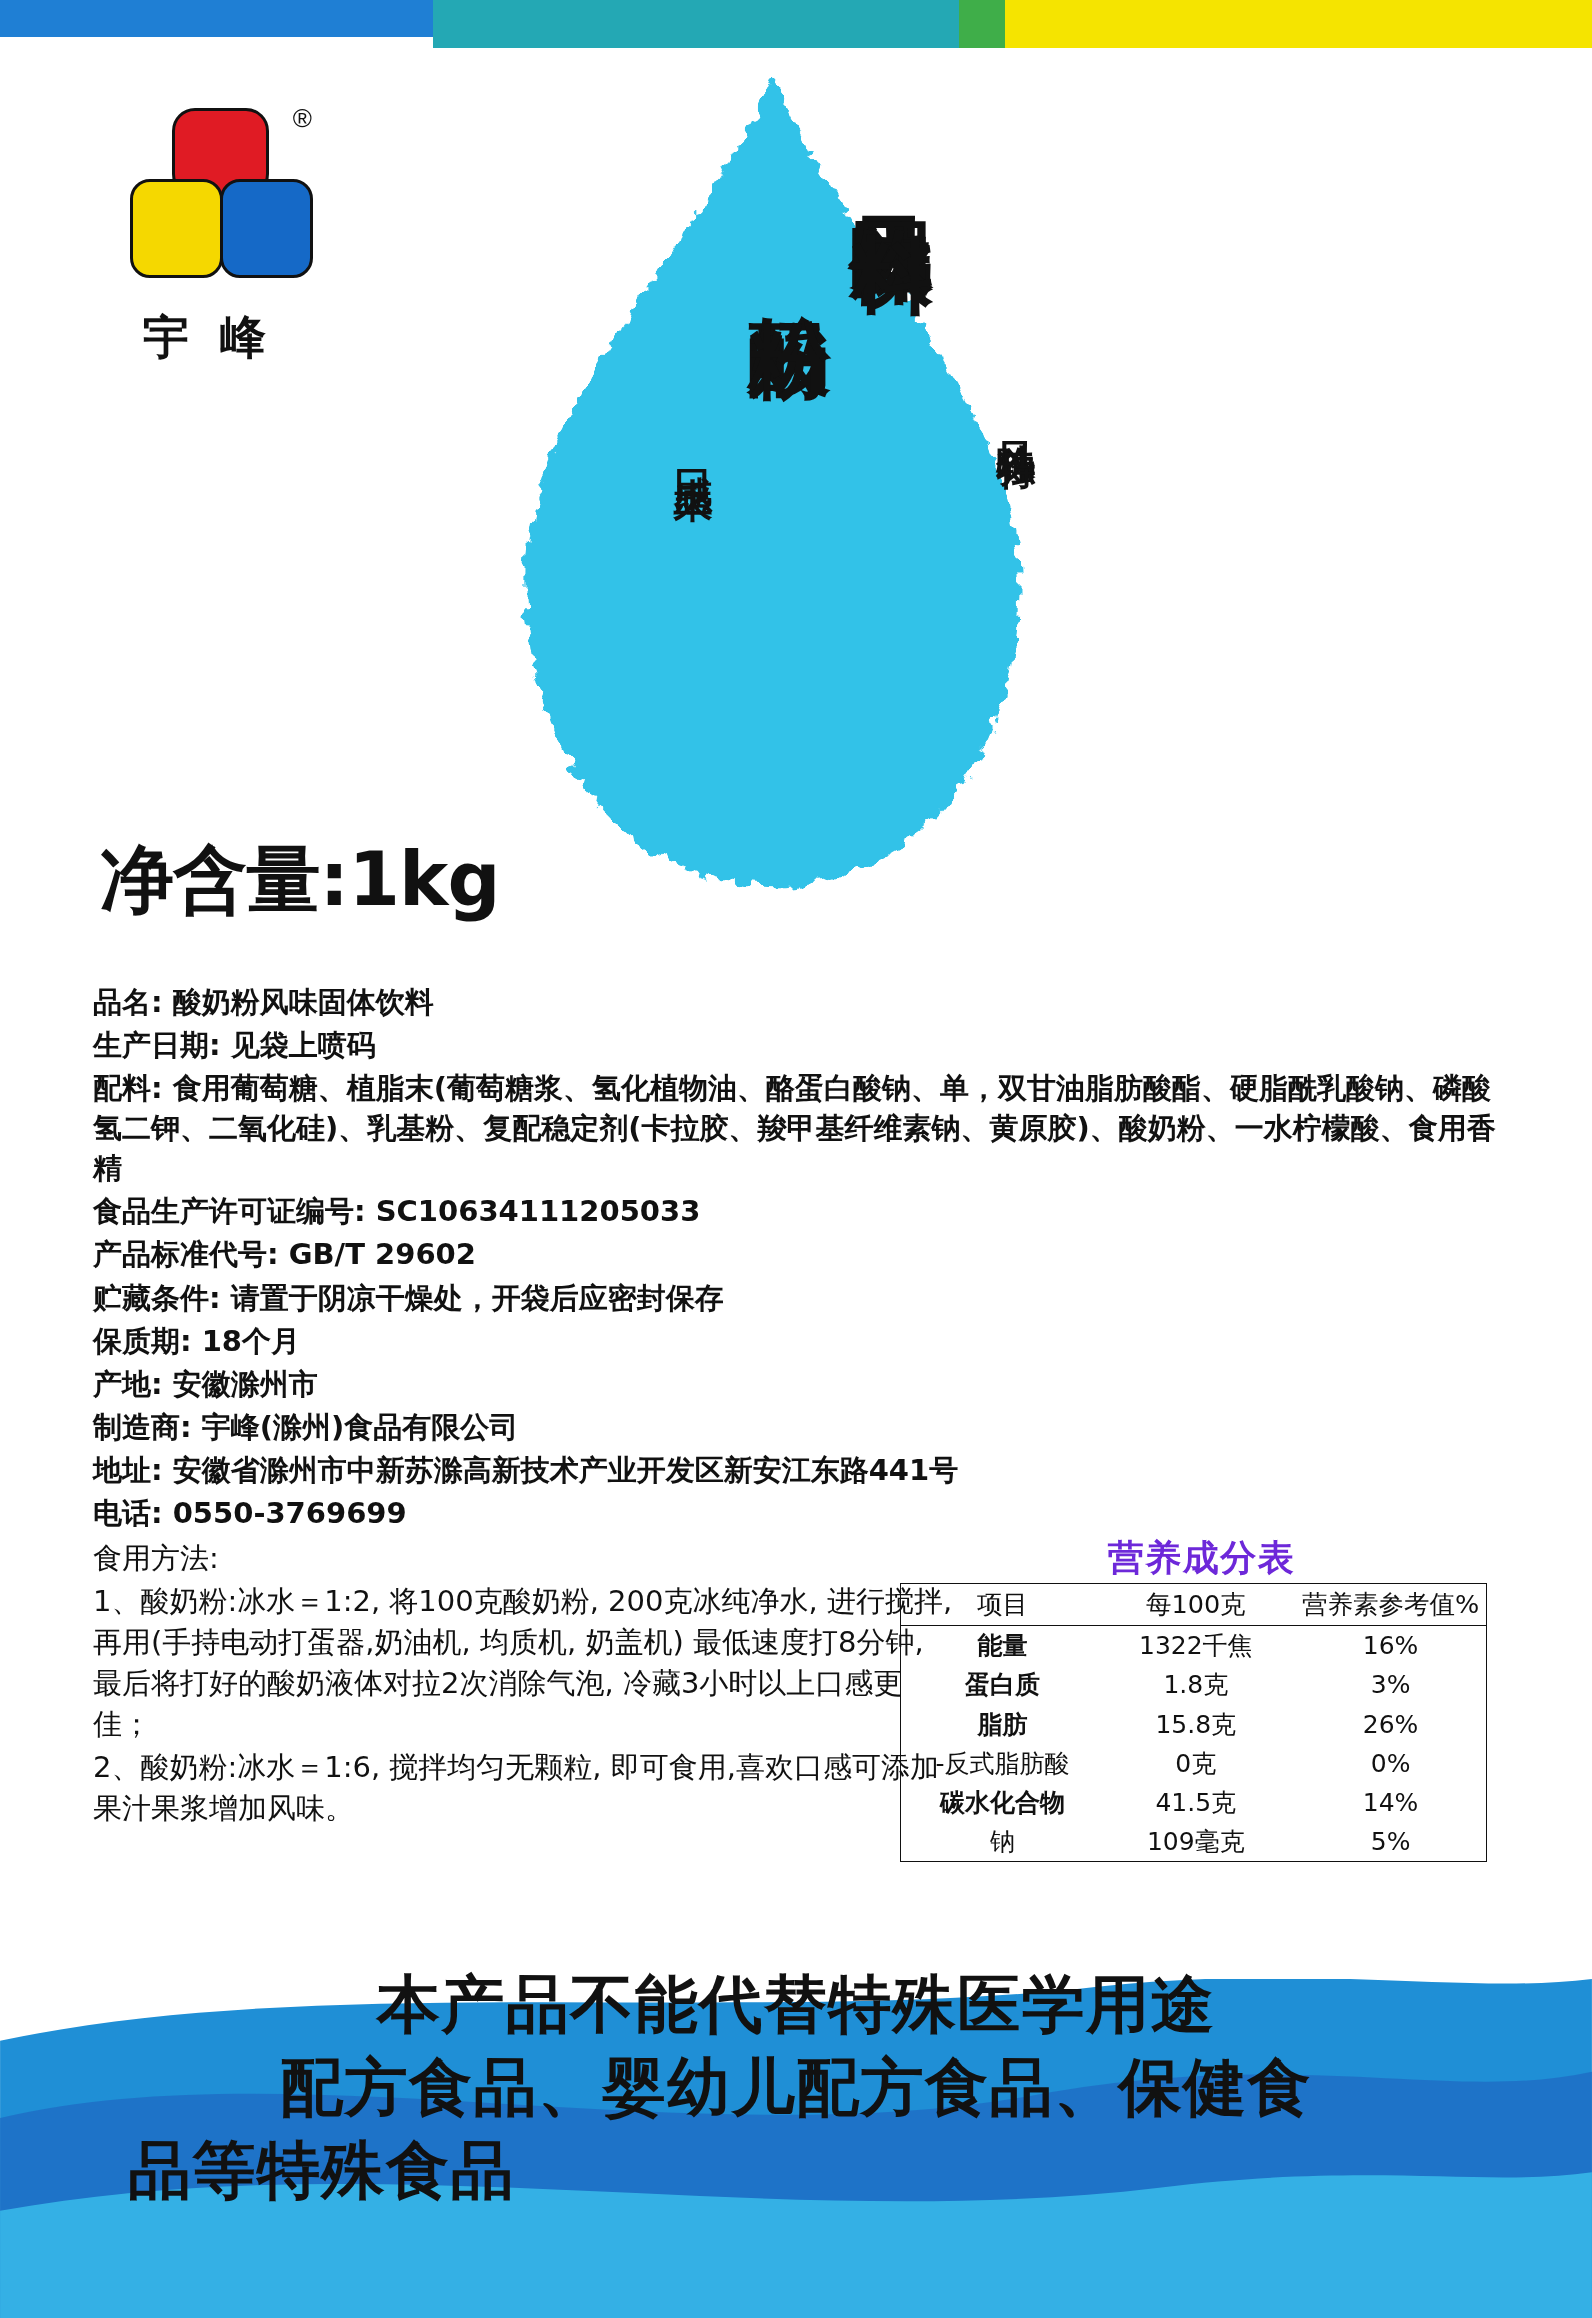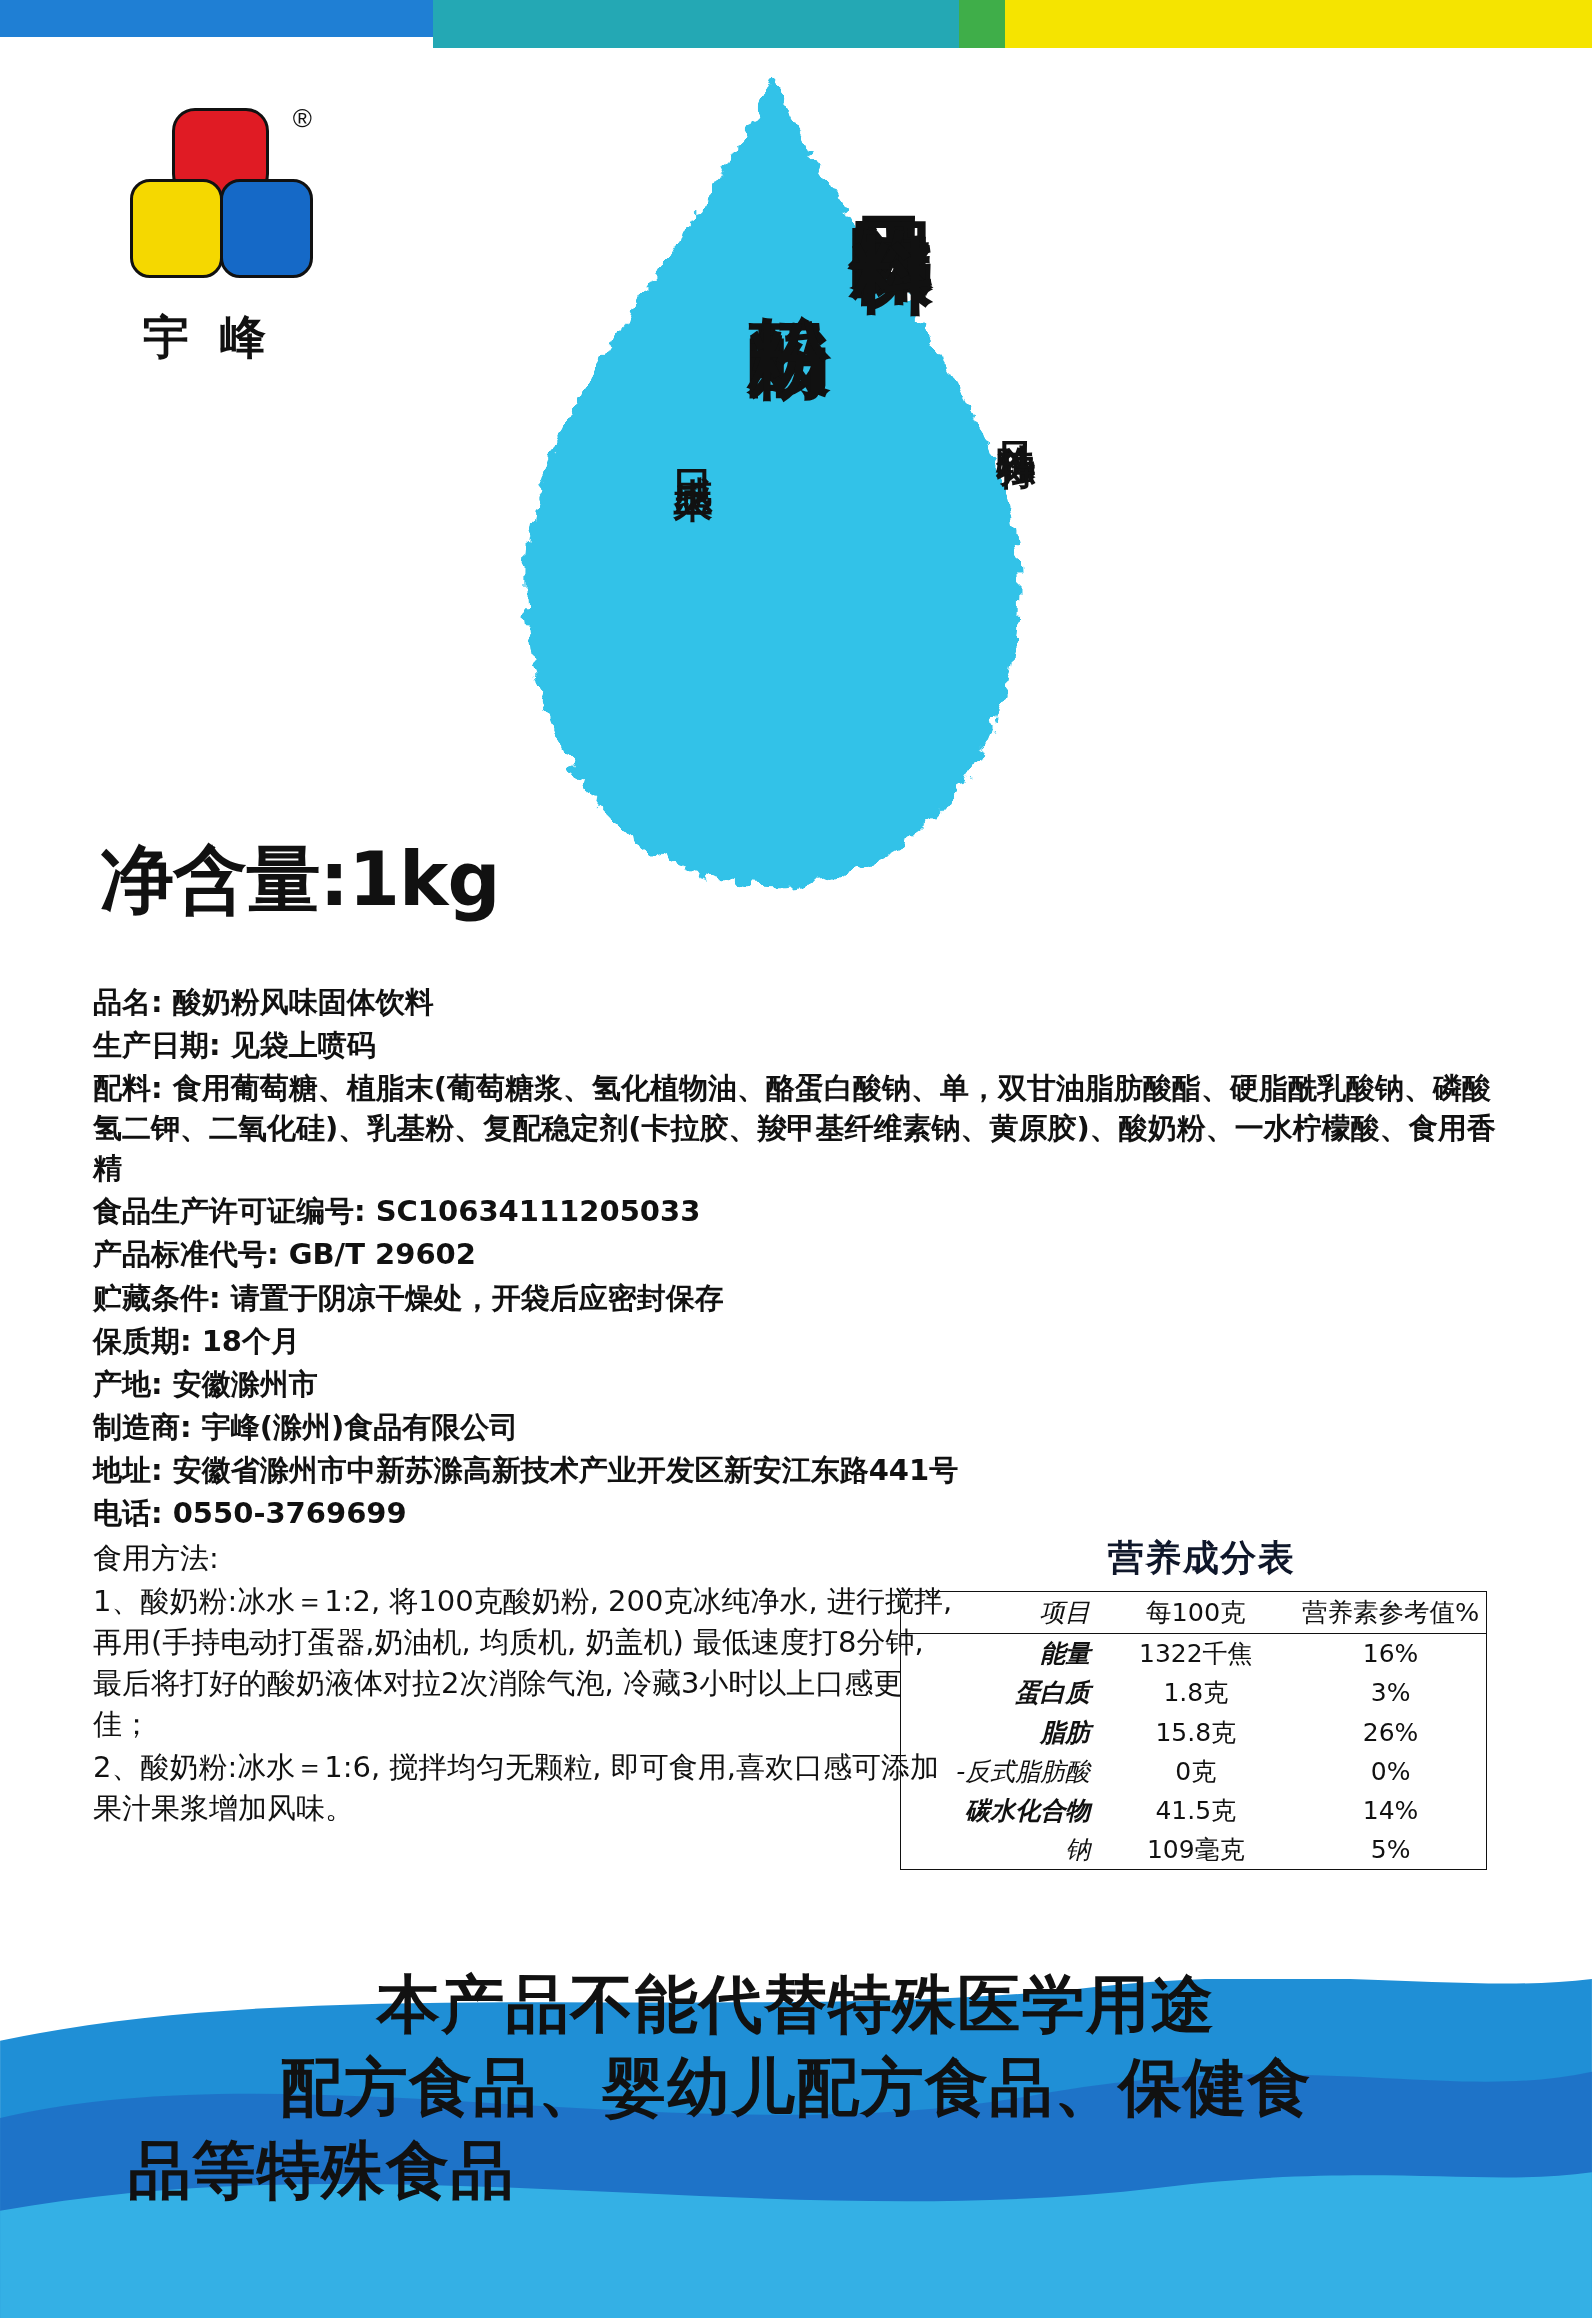--- a/index.html
+++ b/index.html
@@ -200,23 +200,23 @@
   .nutrition {
     position: absolute;
     left: 900px;
     top: 1534px;
     width: 603px;
   }
   .nutrition .ntitle {
     text-align: center;
     font-size: 36px;
     font-weight: bold;
-    color: #0f172a;
-    font-family: "DejaVu Sans", sans-serif;
-    margin-bottom: 8px;
+    color: #6d28d9;
+    font-family: "DejaVu Sans", sans-serif;
+    margin-bottom: 0;
     letter-spacing: 1.5px;
   }
   .nutrition table {
     border-collapse: collapse;
     width: 587px;
     background: rgba(255,255,255,0.0);
     font-family: "DejaVu Sans", sans-serif;
   }
   .nutrition table, .nutrition td, .nutrition th {
     border: 1.5px solid #111;
@@ -228,21 +228,21 @@
     font-size: 25px;
     color: #111;
   }
   .nutrition .outer {
     border: 1.5px solid #111;
   }
   .nutrition th {
     font-weight: normal;
     font-size: 25.5px;
   }
-  .nutrition .c1 { width: 193px; text-align: right; padding-left: 14px; font-style: italic; }
+  .nutrition .c1 { width: 193px; text-align: center; padding-left: 14px; }
   .nutrition .c2 { width: 201px; text-align: center; }
   .nutrition .c3 { width: 193px; text-align: center; }
   .nutrition tr.hdr th { border-top: none; }
   .nutrition tr td.bold, .nutrition td.bold { font-weight: bold; }
   .nutrition tbody tr td { border-top: none; border-bottom: none; }
   .nutrition tbody tr:first-child td { border-top: 1.5px solid #111; }
 
   
   .bottom {
     position: absolute;

